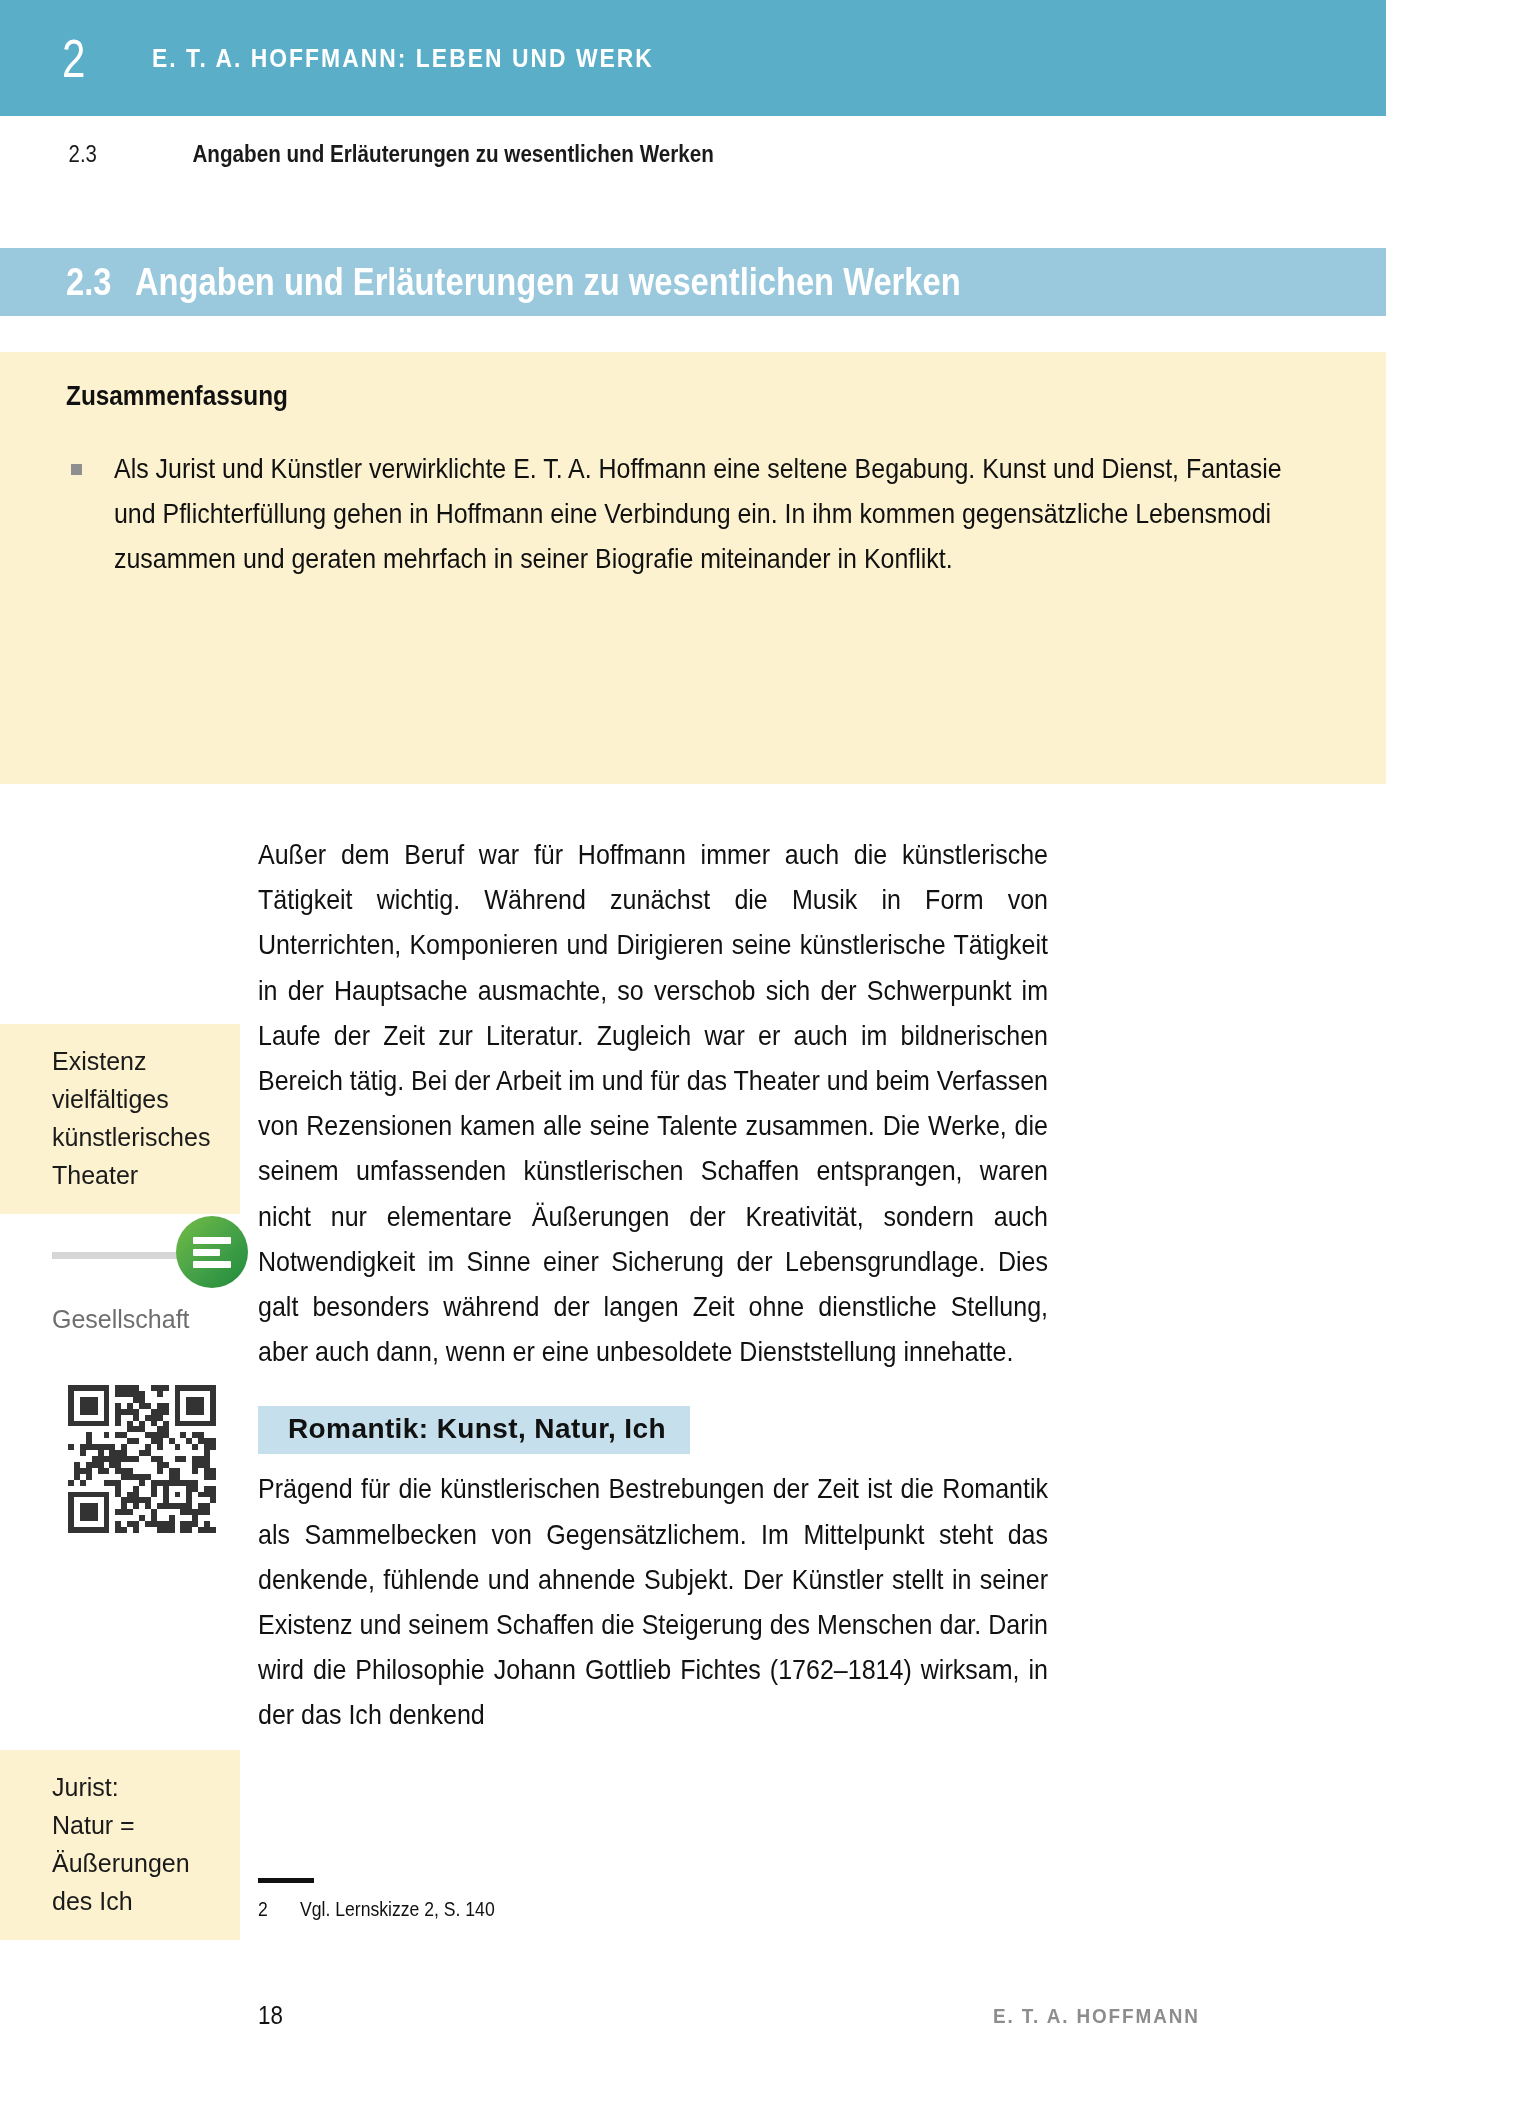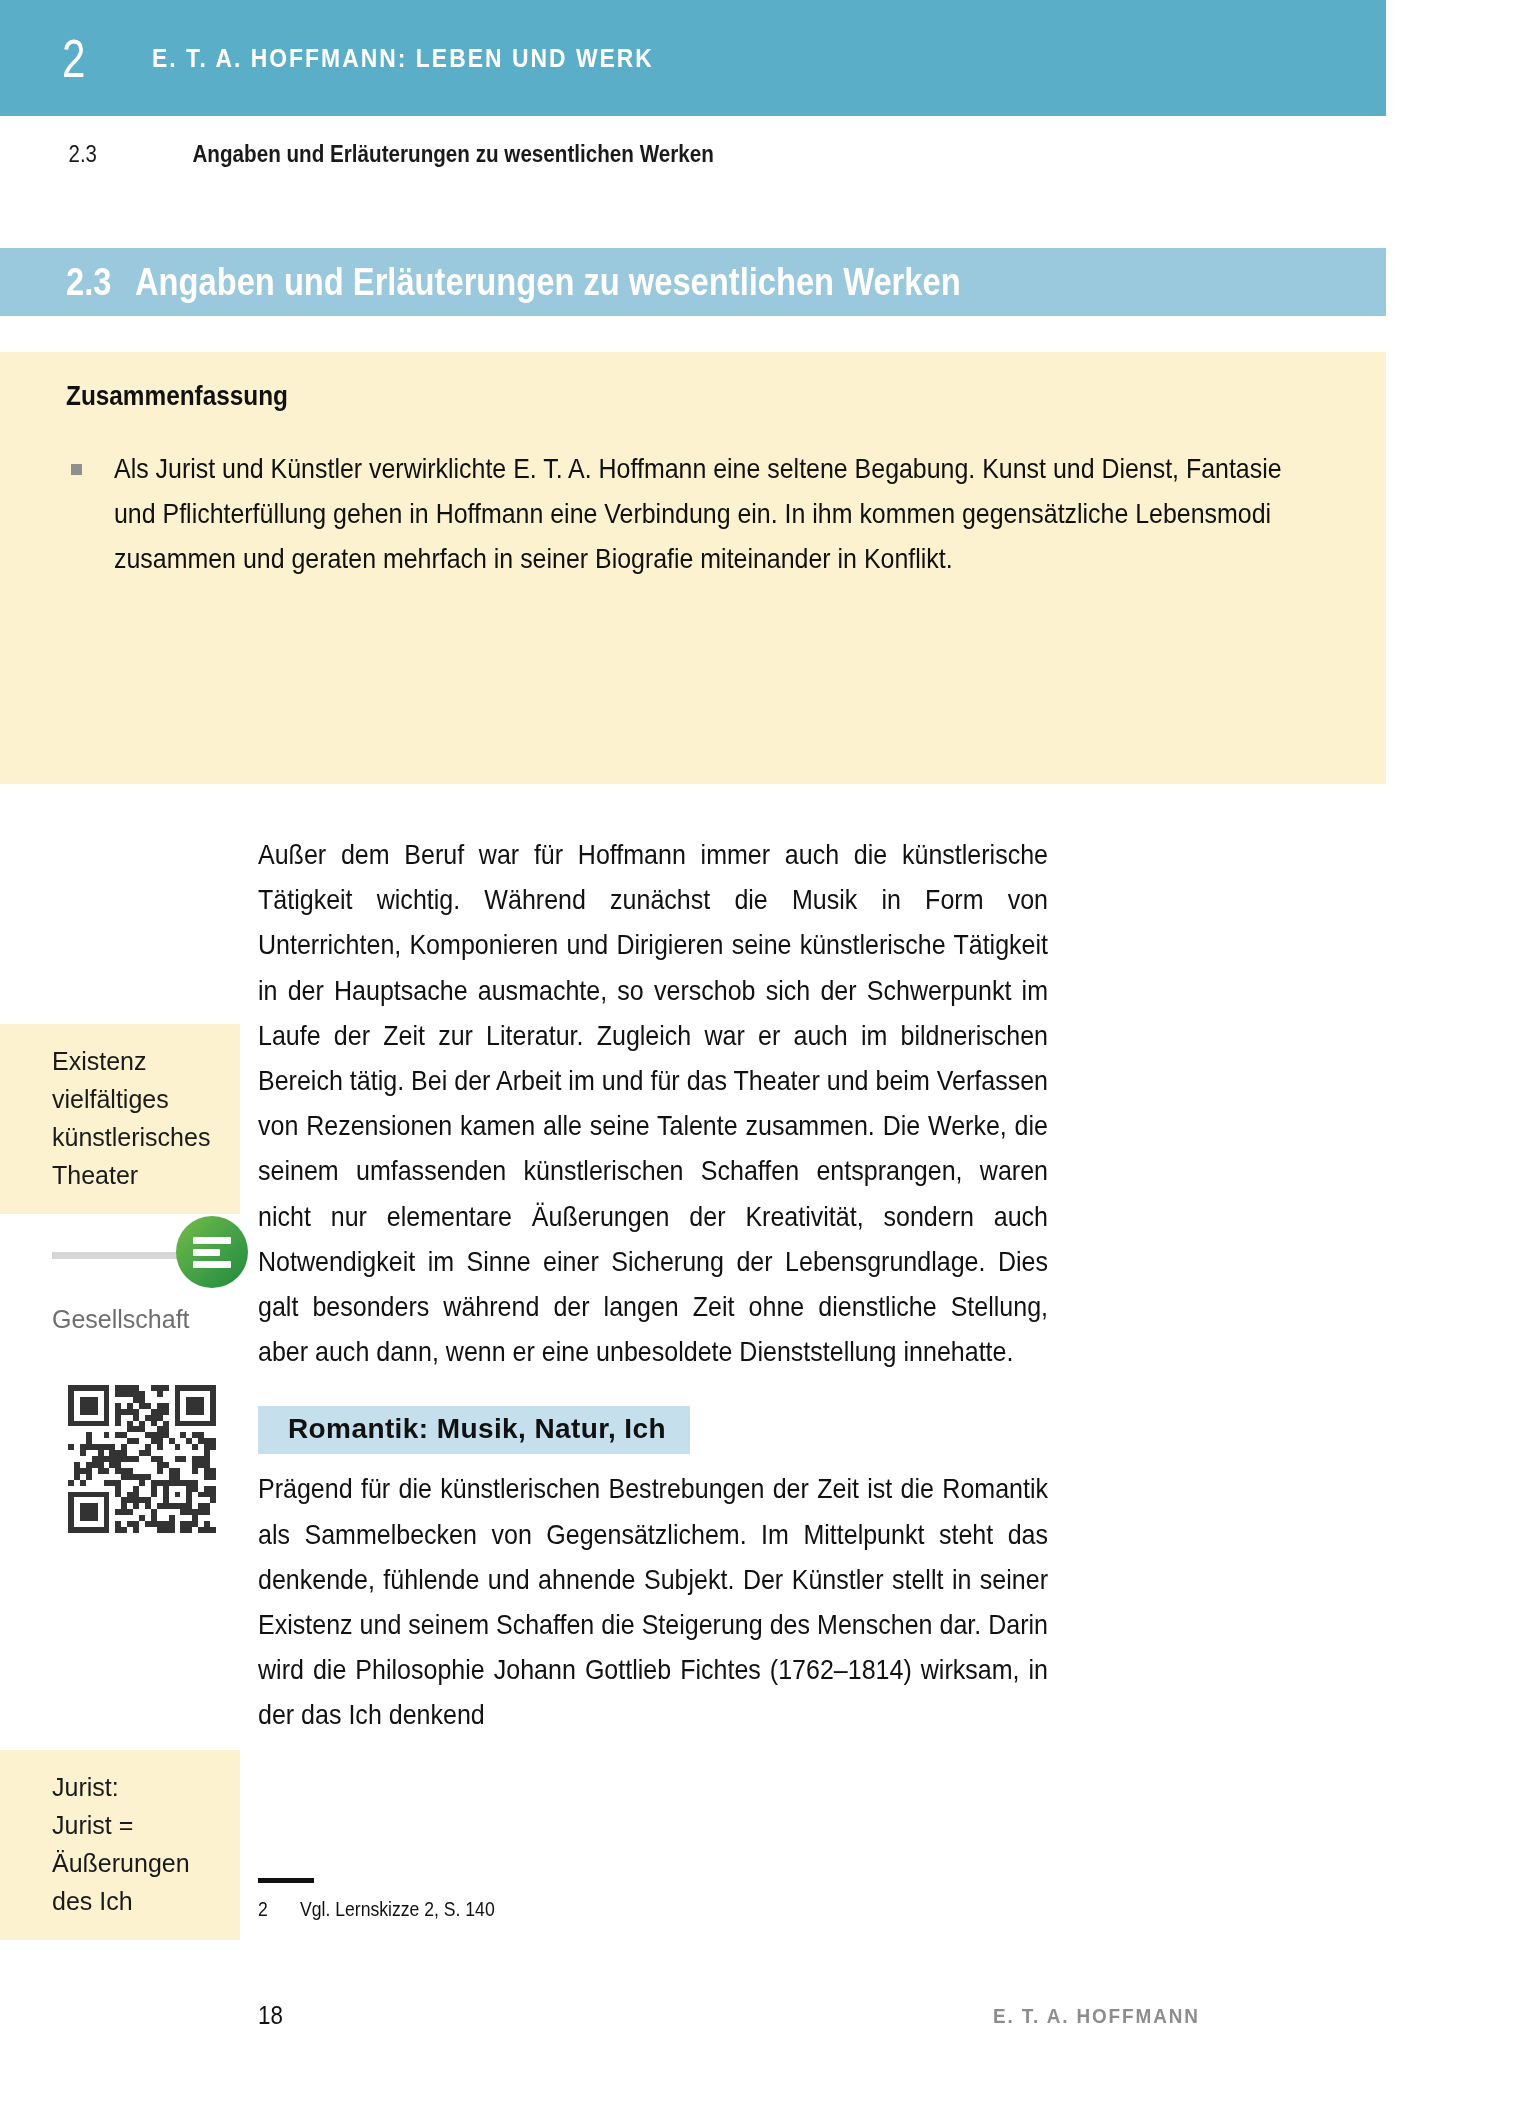--- a/index.html
+++ b/index.html
@@ -999,30 +999,30 @@
     <i></i>
     <i></i>
     <i></i>
   </div>
 
 <div class="main-col">
   <p class="body-text">
     <span class="jt">Außer dem Beruf war für Hoffmann immer auch die künstlerische Tätigkeit wichtig. Während zunächst die Musik in Form von Unterrichten, Komponieren und Dirigieren seine künstlerische Tätigkeit in der Hauptsache ausmachte, so verschob sich der Schwerpunkt im Laufe der Zeit zur Literatur. Zugleich war er auch im bildnerischen Bereich tätig. Bei der Arbeit im und für das Theater und beim Verfassen von Rezensionen kamen alle seine Talente zusammen. Die Werke, die seinem umfassenden künstlerischen Schaffen entsprangen, waren nicht nur elementare Äußerungen der Kreativität, sondern auch Notwendigkeit im Sinne einer Sicherung der Lebensgrundlage. Dies galt besonders während der langen Zeit ohne dienstliche Stellung, aber auch dann, wenn er eine unbesoldete Dienststellung innehatte.</span>
   </p>
   <div class="subhead-wrap">
-    <span class="subhead">Romantik: Musik, Natur, Ich</span>
+    <span class="subhead">Romantik: Kunst, Natur, Ich</span>
   </div>
   <p class="body-text para2">
     <span class="jt">Prägend für die künstlerischen Bestrebungen der Zeit ist die Romantik als Sammelbecken von Gegensätzlichem. Im Mittelpunkt steht das denkende, fühlende und ahnende Subjekt. Der Künstler stellt in seiner Existenz und seinem Schaffen die Steigerung des Menschen dar. Darin wird die Philosophie Johann Gottlieb Fichtes (1762–1814) wirksam, in der das Ich denkend</span>
   </p>
 </div>
 
 <div class="margin-note" id="note-fichte">
   <span>Jurist:</span>
-  <span>Jurist =</span>
+  <span>Natur =</span>
   <span>Äußerungen</span>
   <span>des Ich</span>
 </div>
 
 <div class="footnote-rule"></div>
 <div class="footnote">
   <div class="fn-num">2</div>
   <div class="fn-txt">Vgl. Lernskizze 2, S. 140</div>
 </div>
 

